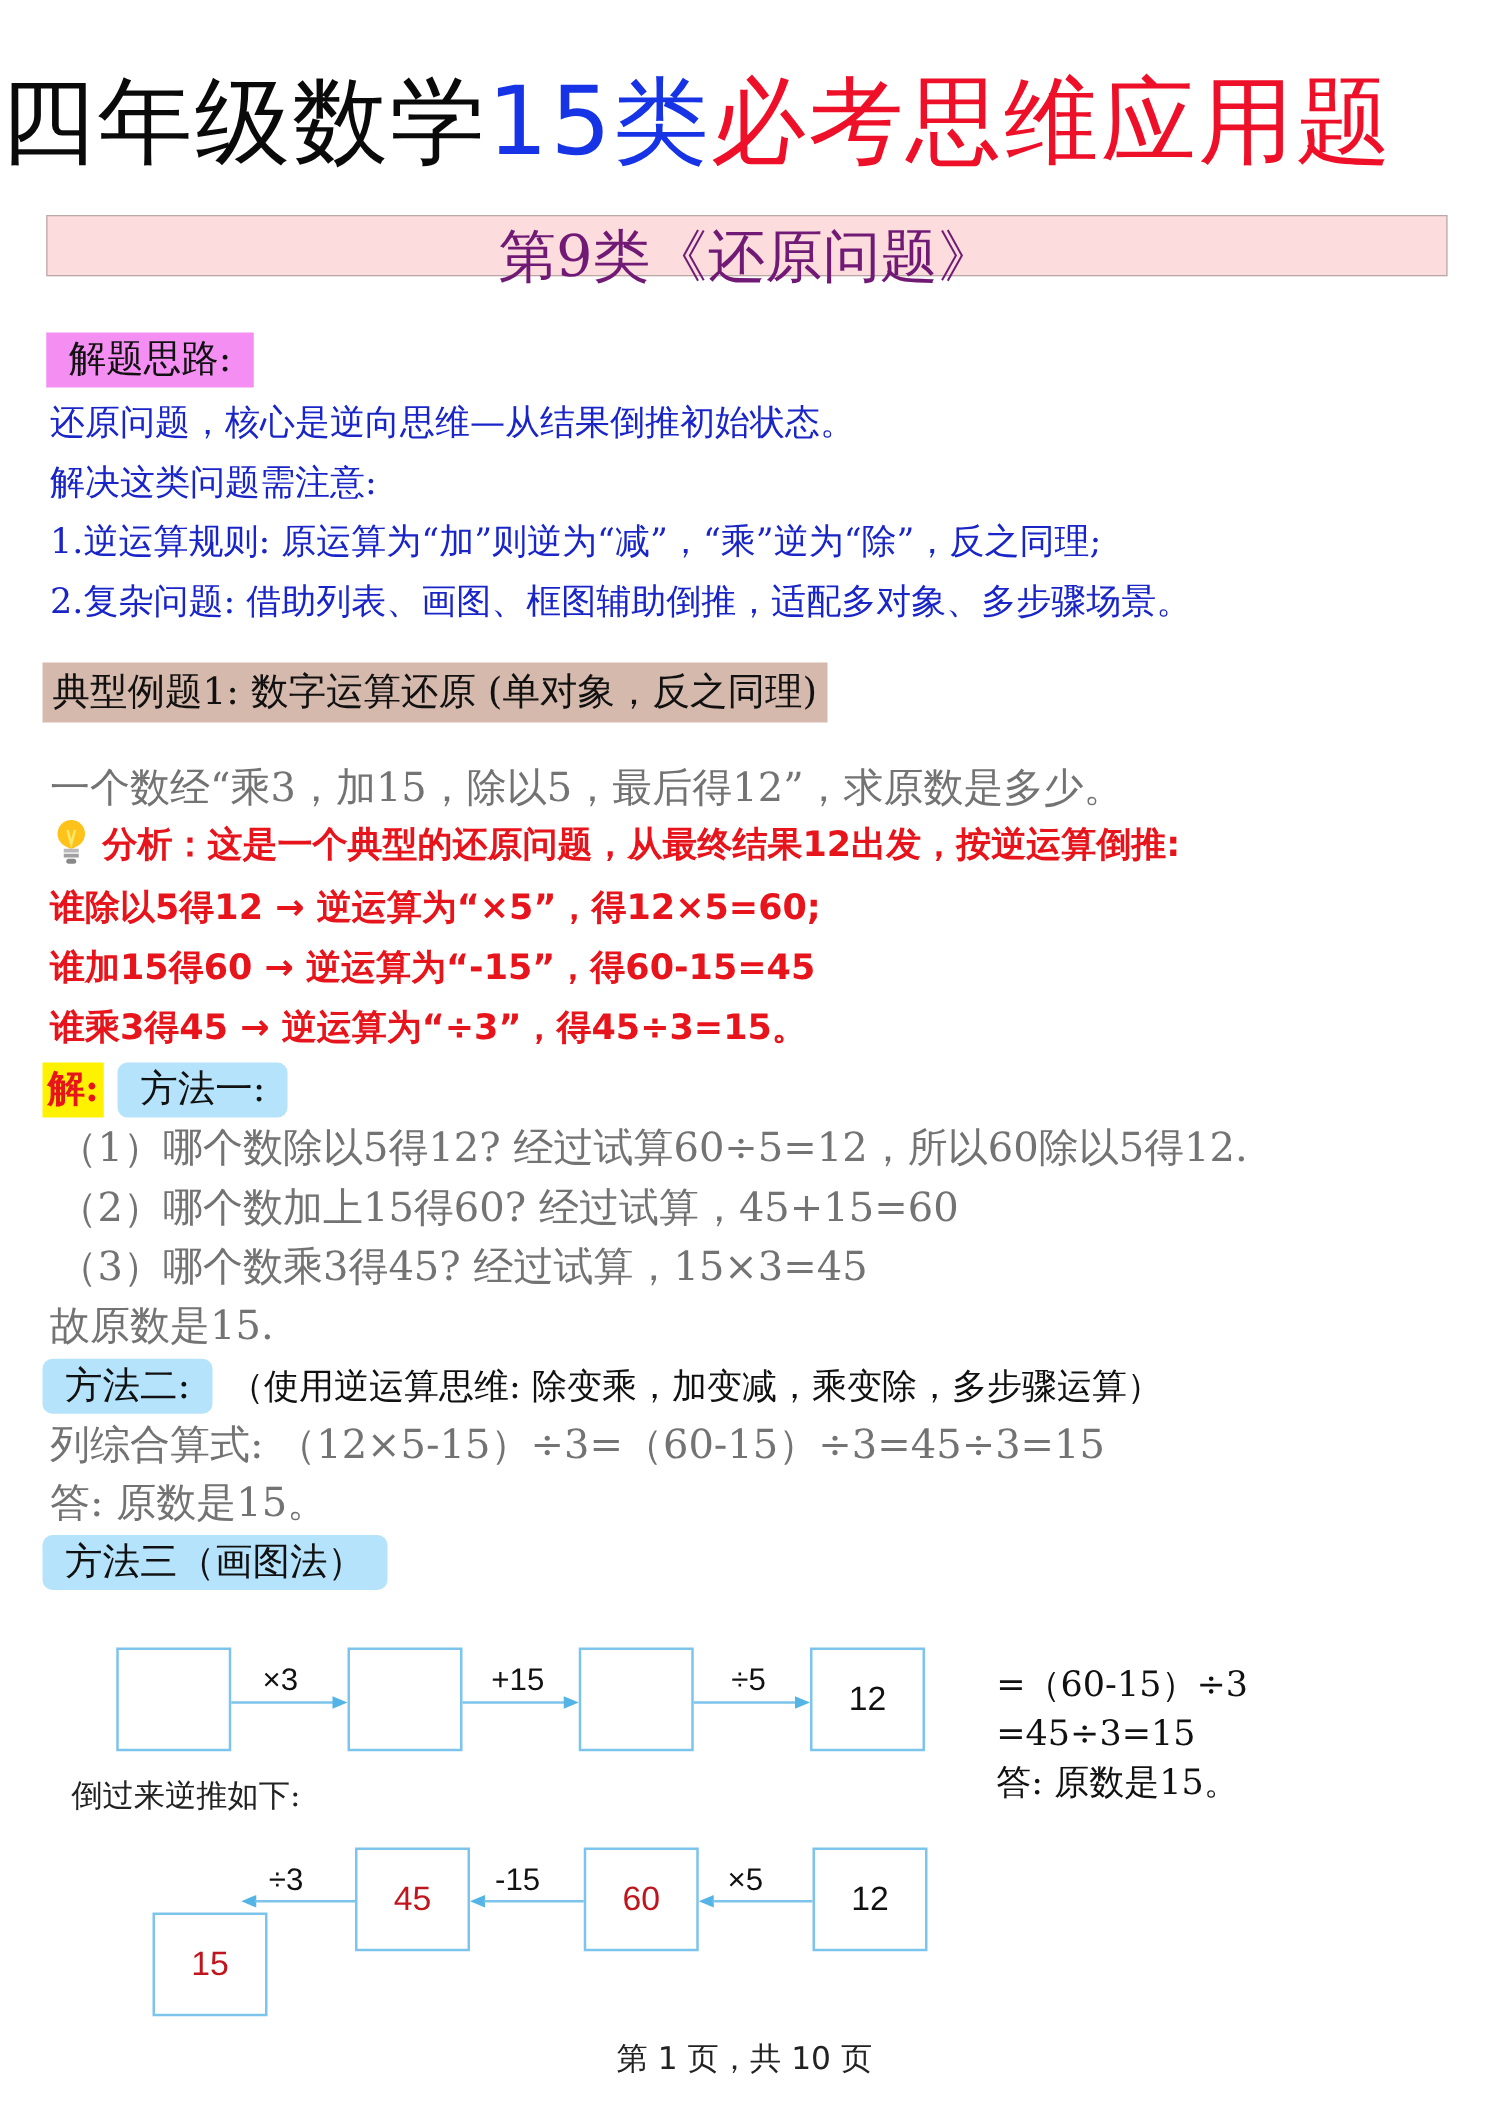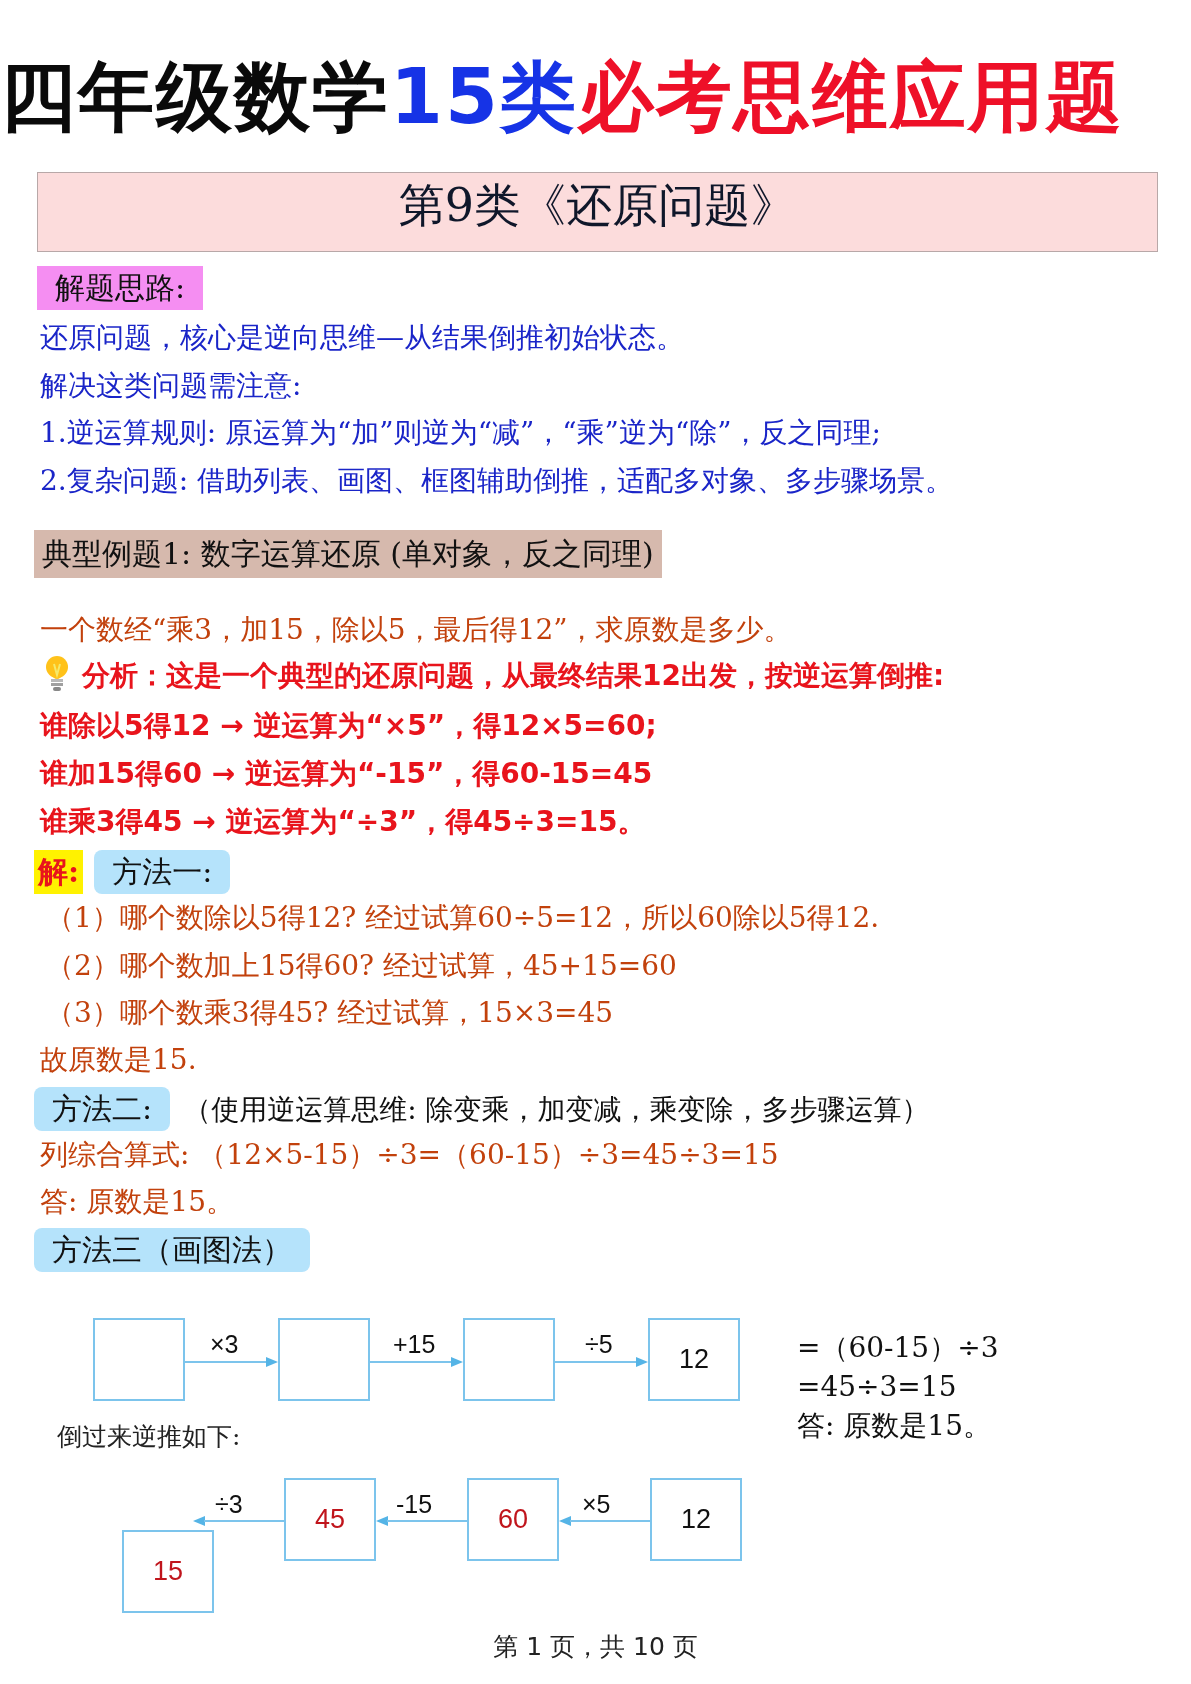--- a/index.html
+++ b/index.html
@@ -1,34 +1,34 @@
 <!DOCTYPE html>
 <html><head>
 <meta charset="utf-8">
 <style>
   html, body { margin:0; padding:0; background:#ffffff; }
   body { width:1191px; height:1684px; position:relative; overflow:hidden;
          font-family:"DejaVu Sans", "Liberation Sans", sans-serif; color:#111; }
   .abs { position:absolute; }
 
-  .main-title { left:0; width:1060px; top:52px; text-align:center; font-size:76px; font-weight:bold; letter-spacing:2px; line-height:90px; white-space:nowrap; }
+  .main-title { left:0; width:1060px; top:52px; text-align:center; font-size:76px; font-weight:normal; letter-spacing:2px; line-height:90px; white-space:nowrap; }
   .main-title .t-black { color:#0a0a0a; }
   .main-title .t-blue { color:#1633e6; }
   .main-title .t-red { color:#ee1028; }
 
-  .cat-banner { left:37px; top:172px; width:1121px; height:80px; background:#fcdcdc; border:1px solid #b8a8a8; box-sizing:border-box; text-align:center; font-size:46px; line-height:64px; color:#0f172a; font-family:"DejaVu Serif", "Liberation Serif", serif; }
+  .cat-banner { left:37px; top:172px; width:1121px; height:49px; background:#fcdcdc; border:1px solid #b8a8a8; box-sizing:border-box; text-align:center; font-size:46px; line-height:64px; color:#701a75; font-family:"DejaVu Serif", "Liberation Serif", serif; }
 
   .tag { display:inline-block; padding:2px 18px; font-size:30px; line-height:40px; }
   .tag-pink { background:#f58ef2; color:#111; font-family:"DejaVu Serif", serif; }
   .tag-tan { background:#d6b9ad; color:#111; font-family:"DejaVu Serif", serif; }
   .tag-yellow { background:#fff200; color:#e8141c; font-weight:bold; font-family:"DejaVu Serif", serif; }
   .tag-blue { background:#b5e3fb; color:#111; border-radius:8px; font-family:"DejaVu Serif", serif; }
 
   .blue-line { left:40px; font-size:28px; color:#1a25c8; line-height:40px; white-space:nowrap; font-family:"DejaVu Serif", serif; }
-  .black-line { left:40px; font-size:28px; color:#c2410c; line-height:40px; white-space:nowrap; font-family:"DejaVu Serif", serif; }
+  .black-line { left:40px; font-size:32px; color:#737373; line-height:40px; white-space:nowrap; font-family:"DejaVu Serif", serif; }
   .red-line { left:40px; font-size:28px; color:#e8141c; font-weight:bold; line-height:40px; white-space:nowrap; }
 
   .bulb { display:inline-block; width:26px; height:38px; vertical-align:middle; margin-right:12px; position:relative; top:-3px; }
 
   .flow-box { position:absolute; border:2px solid #7cc4ec; box-sizing:border-box; width:92px; height:83px; display:flex; align-items:center; justify-content:center; font-size:27px; font-family:"Liberation Sans", sans-serif; }
   .flow-box.red { color:#c0151c; }
   .flow-line { position:absolute; height:2px; background:#7cc4ec; }
   .arrow-r { position:absolute; width:0; height:0; border-top:5px solid transparent; border-bottom:5px solid transparent; border-left:12px solid #55b4e6; }
   .arrow-l { position:absolute; width:0; height:0; border-top:5px solid transparent; border-bottom:5px solid transparent; border-right:12px solid #55b4e6; }
   .op-label { position:absolute; font-size:25px; font-family:"Liberation Sans", sans-serif; color:#111; }

